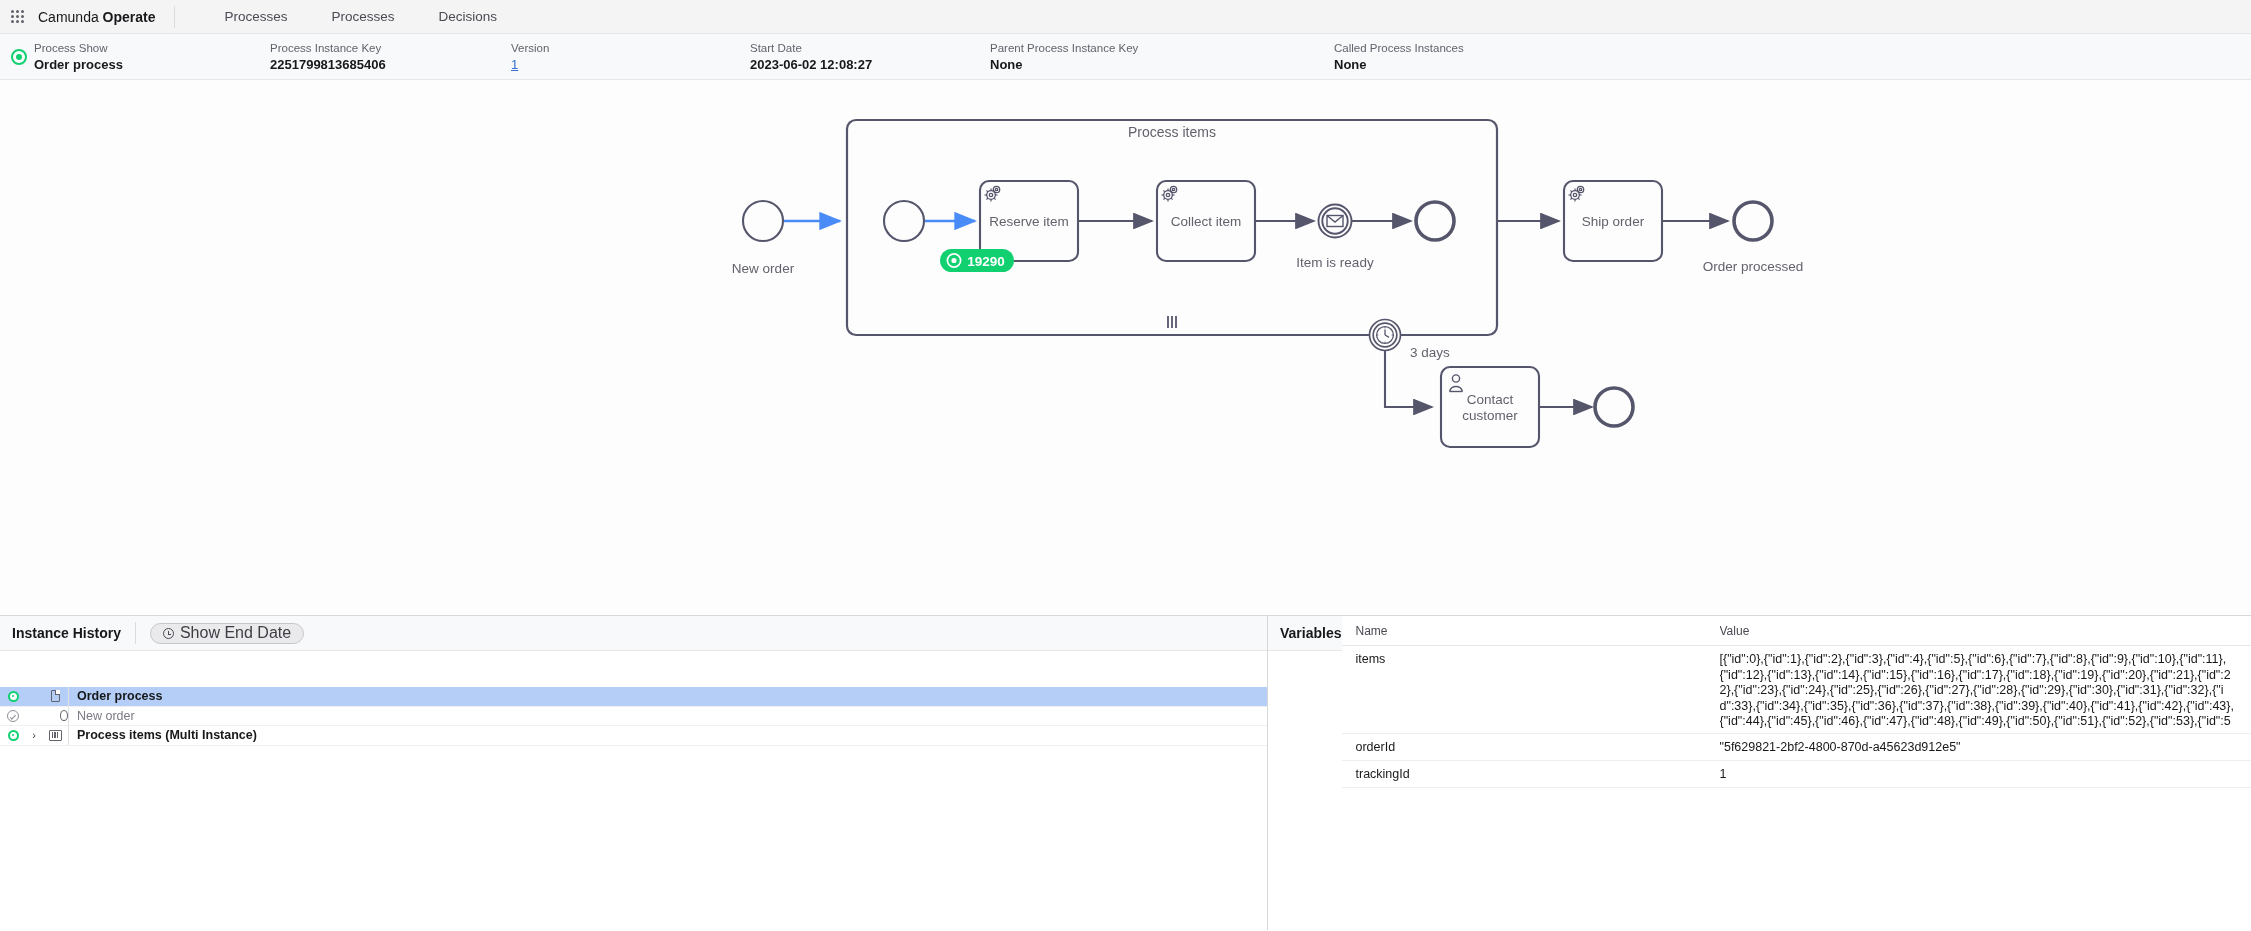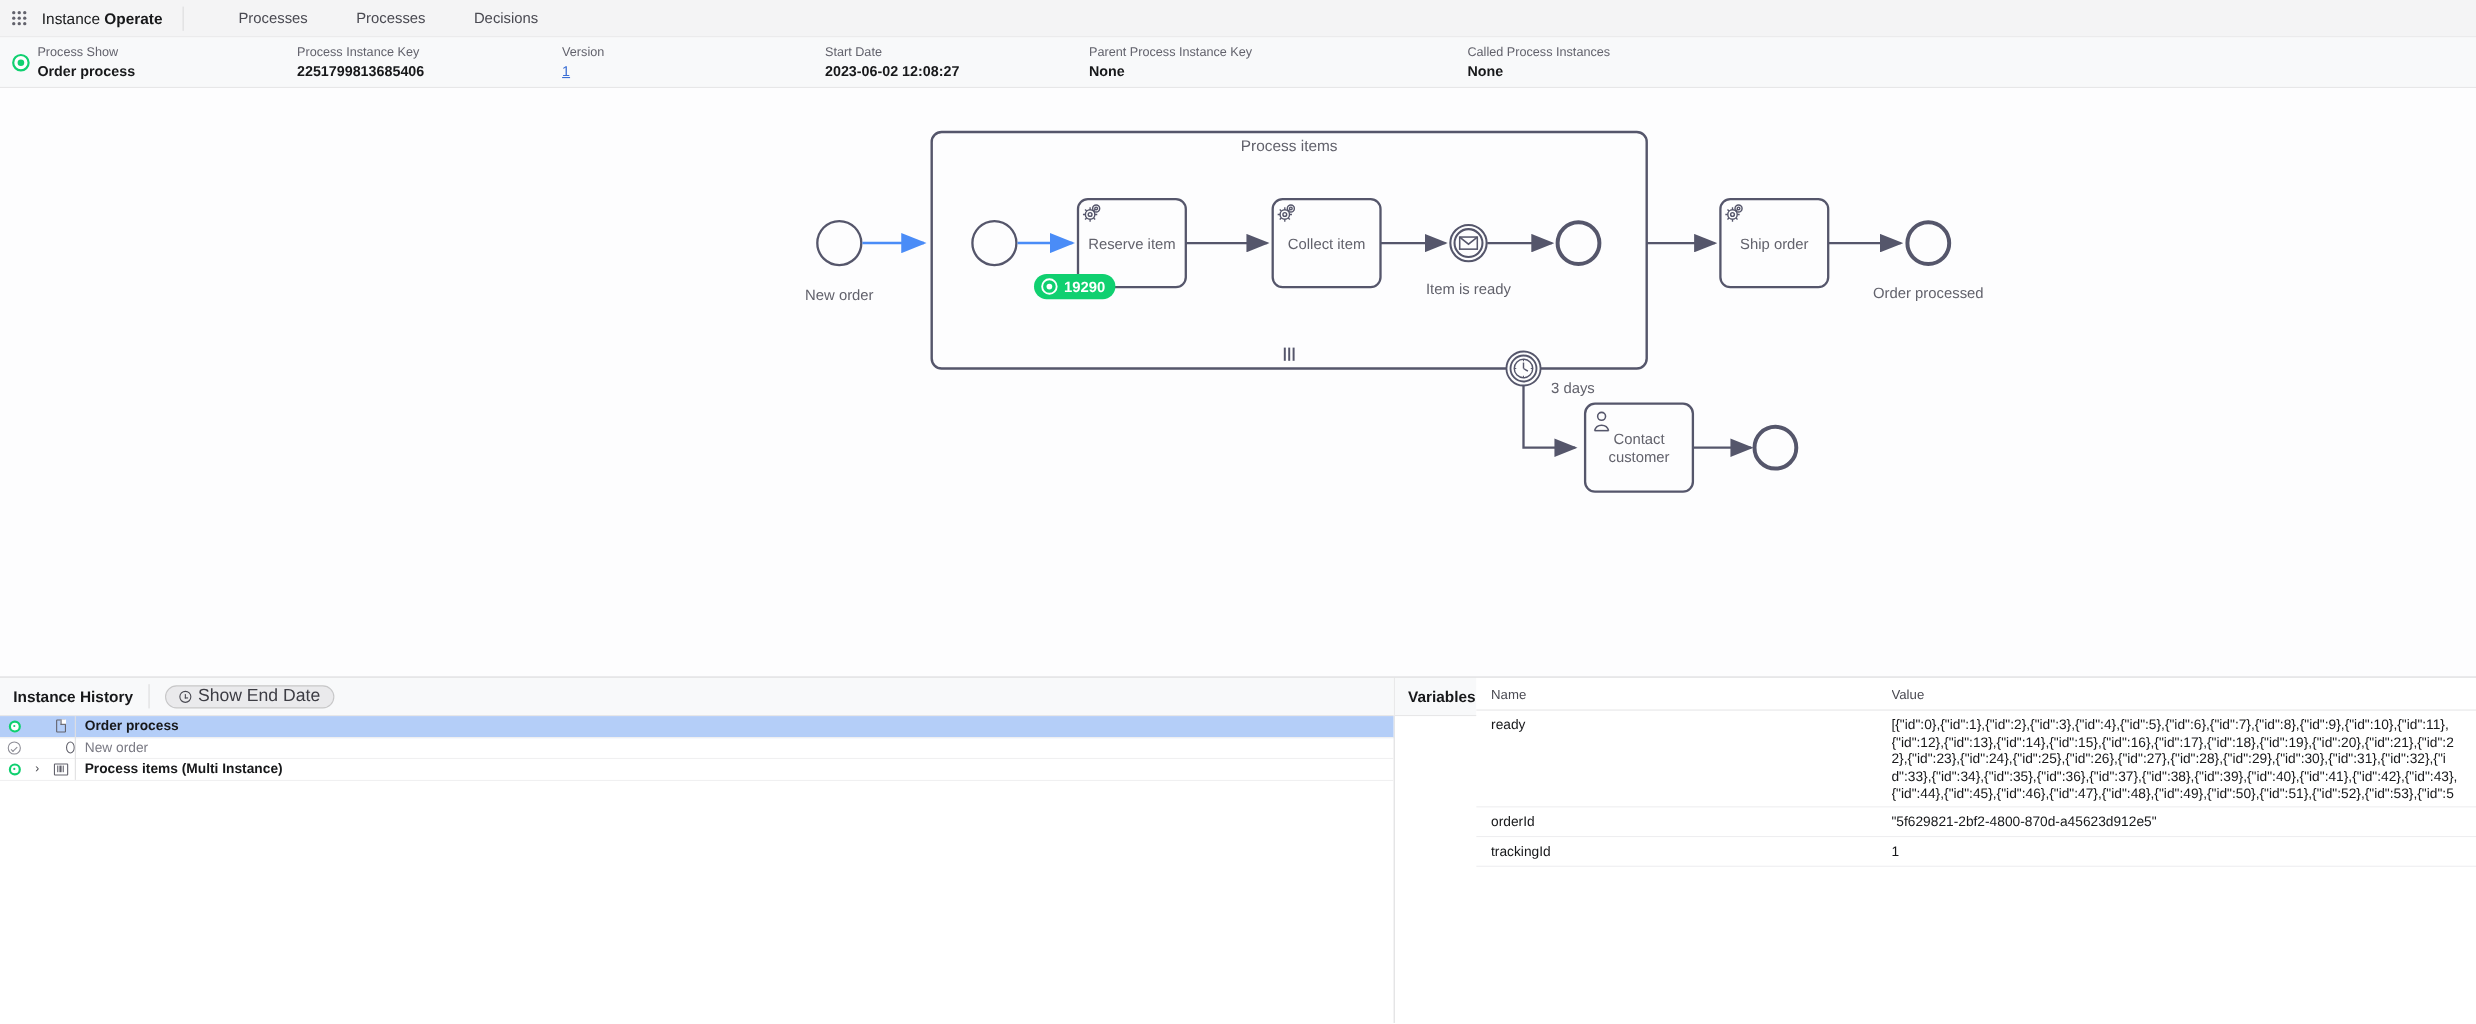--- a/index.html
+++ b/index.html
@@ -100,21 +100,21 @@
 
   
   .bottom {
     display: flex;
     height: 314px;
   }
   .history-pane {
     width: 1268px;
     border-right: 1px solid #d8d8d9;
     background: #fff;
-    display: flex; flex-direction: column;
+    display: flex; flex-direction: column; gap: 36px;
   }
   .variables-pane {
     flex: 1;
     background: #fff;
     display: flex; flex-direction: row;
   }
   .pane-title {
     height: 35px;
     display: flex; align-items: center;
     padding-left: 12px;
@@ -257,21 +257,21 @@
         <i></i>
         <i></i>
         <i></i>
         <i></i>
         <i></i>
         <i></i>
         <i></i>
       </span>
   </div>
   <div class="brand">
-    <span>Instance </span><b>Operate</b>
+    <span>Camunda </span><b>Operate</b>
   </div>
   <div class="brand-sep"></div>
   <div class="navlinks">
     <div class="navlink">Processes</div>
     <div class="navlink">Processes</div>
     <div class="navlink">Decisions</div>
   </div>
 </div>
 
 <div class="inst-header">
@@ -537,21 +537,21 @@
     <div class="pane-title">
       <h2>Variables</h2>
     </div>
     <div class="vars-table">
       <div class="vars-head">
         <div class="vcol-name">Name</div>
         <div class="vcol-val">Value</div>
       </div>
 
       <div class="vars-row items-row">
-        <div class="vcol-name">ready</div>
+        <div class="vcol-name">items</div>
         <div class="vcol-val">
           <div class="json-val">[{"id":0},{"id":1},{"id":2},{"id":3},{"id":4},{"id":5},{"id":6},{"id":7},{"id":8},{"id":9},{"id":10},{"id":11},{"id":12},{"id":13},{"id":14},{"id":15},{"id":16},{"id":17},{"id":18},{"id":19},{"id":20},{"id":21},{"id":22},{"id":23},{"id":24},{"id":25},{"id":26},{"id":27},{"id":28},{"id":29},{"id":30},{"id":31},{"id":32},{"id":33},{"id":34},{"id":35},{"id":36},{"id":37},{"id":38},{"id":39},{"id":40},{"id":41},{"id":42},{"id":43},{"id":44},{"id":45},{"id":46},{"id":47},{"id":48},{"id":49},{"id":50},{"id":51},{"id":52},{"id":53},{"id":54},{"id":55},{"id":56},{"id":57},{"id":58},{"id":59},{"id":60},{"id":61},{"id":62},{"id":63}]</div>
         </div>
       </div>
 
       <div class="vars-row">
         <div class="vcol-name">orderId</div>
         <div class="vcol-val">"5f629821-2bf2-4800-870d-a45623d912e5"</div>
       </div>
 

